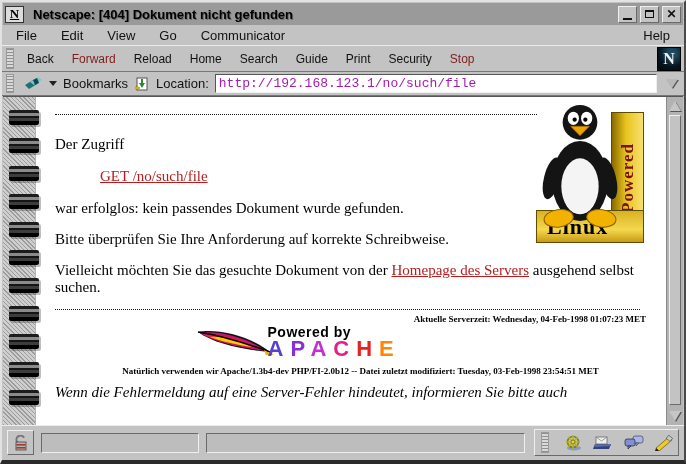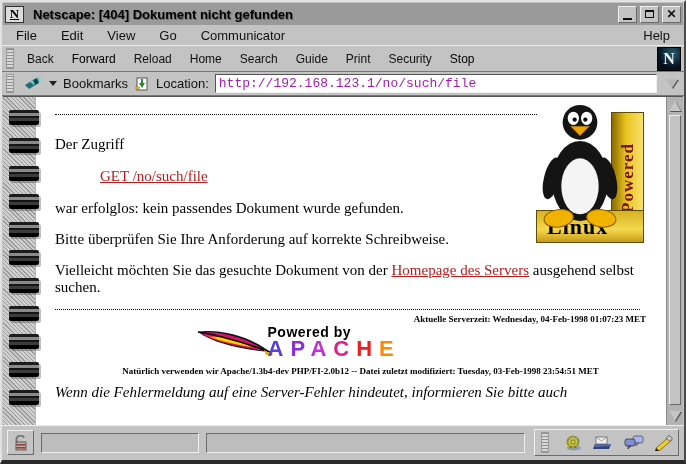--- a/index.html
+++ b/index.html
@@ -32,21 +32,21 @@
             font-size:13px; color:#111;}
   #menu-help{ margin-left:auto;}
   .menu-item{ cursor:pointer;}
   
   #toolbar{ height:27px; border-top:1px solid #ececec; border-bottom:1px solid #777;
             display:flex; align-items:center; padding:0 3px;}
   .grip{ width:8px; align-self:stretch; margin:2px 4px 2px 1px;
          background:repeating-linear-gradient(0deg,#8f8f8f 0 1px,#d9d9d9 1px 3px);
          border:1px solid #9a9a9a; }
   .tb-btn{ font-size:12px; color:#111; padding:4px 9px; cursor:pointer; white-space:nowrap;}
-  .tb-btn.disabled{ color:#000000; cursor:default;}
+  .tb-btn.disabled{ color:#7f1d1d; cursor:default;}
   #nlogo{ margin-left:auto; width:24px; height:24px; border:1px solid #000;
           background:radial-gradient(circle at 65% 25%, #1d4a5e 0 18%, #071520 60%, #02080e);
           color:#efefef; font:bold 16px "Liberation Serif", serif; display:flex;
           align-items:center; justify-content:center; cursor:pointer;}
   
   #locbar{ height:24px; border-bottom:1px solid #777; display:flex; align-items:center;
            padding:0 4px 0 3px; gap:6px; font-size:13px; color:#111;}
   #bm-tri{ width:0; height:0; border-left:4px solid transparent; border-right:4px solid transparent;
            border-top:5px solid #222; margin-left:-1px;}
   #url-input{ flex:1; height:19px; border-top:1px solid #555; border-left:1px solid #555;

